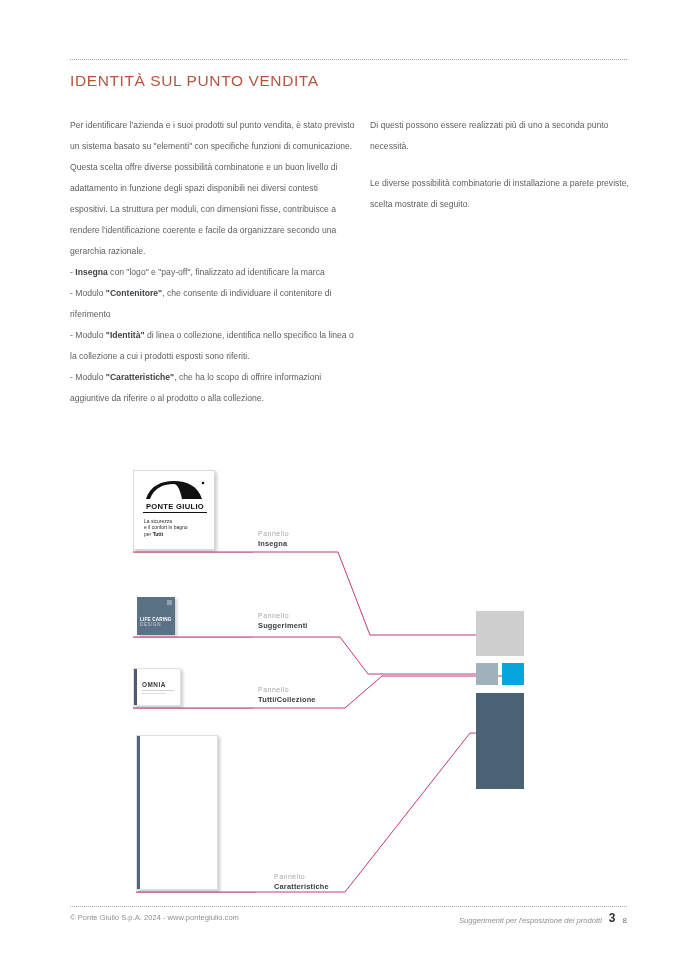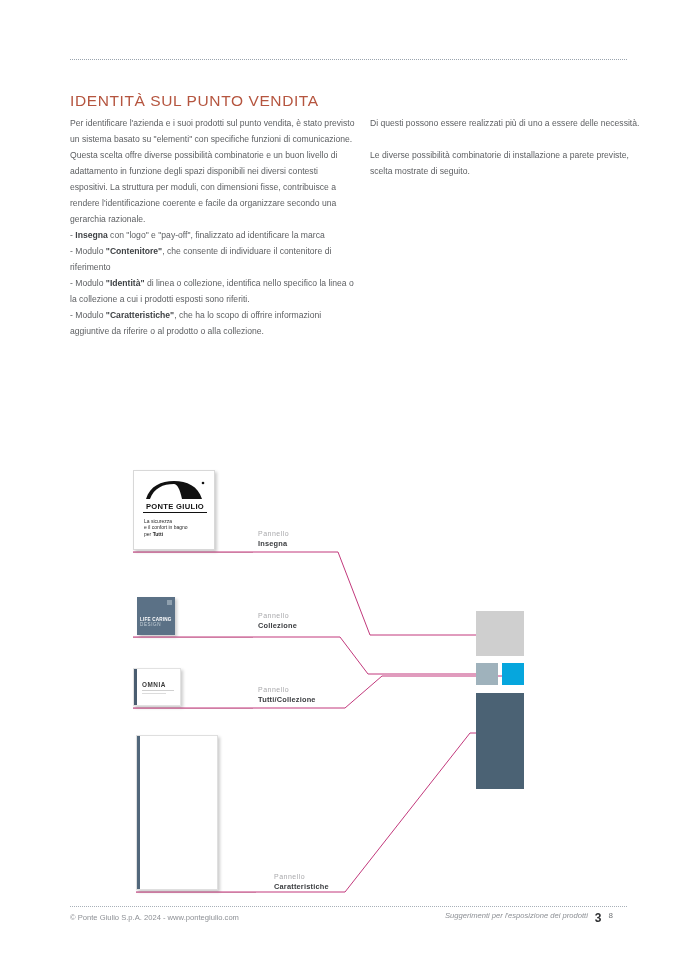--- a/index.html
+++ b/index.html
@@ -36,28 +36,27 @@
   
   .page-title {
     position: absolute;
     left: 70px;
     top: 72px;
     font-size: 15.5px;
     letter-spacing: 0.6px;
     color: #b5553f;
     font-weight: 400;
     white-space: nowrap;
-    margin-top: 20px;
   }
 
   
   .col {
     position: absolute;
     font-size: 8.6px;
-    line-height: 16px;
+    line-height: 21px;
     color: #5e6063;
   }
   .col-left {
     left: 70px;
     top: 115px;
     width: 285px;
   }
   .col-right {
     left: 370px;
     top: 115px;
@@ -296,24 +295,24 @@
     position: absolute;
     left: 70px;
     top: 913px;
     font-size: 7.6px;
     color: #8d9095;
     white-space: nowrap;
     text-align: right;
   }
   .footer-right {
     position: absolute;
-    right: 84px;
+    right: 70px;
     top: 911px;
     display: flex;
-    align-items: flex-start;
+    align-items: flex-end;
     gap: 7px;
     white-space: nowrap;
   }
   .footer-caption {
     font-size: 7.6px;
     font-style: italic;
     color: #8d9095;
   }
   .footer-pagenum {
     font-size: 12px;
@@ -338,21 +337,21 @@
     <p>Per identificare l'azienda e i suoi prodotti sul punto vendita, è stato previsto un sistema basato su "elementi" con specifiche funzioni di comunicazione.</p>
     <p>Questa scelta offre diverse possibilità combinatorie e un buon livello di adattamento in funzione degli spazi disponibili nei diversi contesti espositivi. La struttura per moduli, con dimensioni fisse, contribuisce a rendere l'identificazione coerente e facile da organizzare secondo una gerarchia razionale.</p>
 
     <p><span>- </span><b>Insegna</b><span> con "logo" e "pay-off", finalizzato ad identificare la marca</span></p>
     <p><span>- Modulo </span><b>"Contenitore"</b><span>, che consente di individuare il contenitore di riferimento</span></p>
     <p><span>- Modulo </span><b>"Identità"</b><span> di linea o collezione, identifica nello specifico la linea o la collezione a cui i prodotti esposti sono riferiti.</span></p>
     <p><span>- Modulo </span><b>"Caratteristiche"</b><span>, che ha lo scopo di offrire informazioni aggiuntive da riferire o al prodotto o alla collezione.</span></p>
   </div>
 
   <div class="col col-right">
-    <p>Di questi possono essere realizzati più di uno a essere delle necessità.</p>
+    <p>Di questi possono essere realizzati più di uno a seconda punto necessità.</p>
     <p class="gap">Le diverse possibilità combinatorie di installazione a parete previste, scelta mostrate di seguito.</p>
   </div>
 
   <div>
 
     <svg width="697" height="978" style="position:absolute;left:0;top:0;pointer-events:none;">
 
       <polyline points="133,552 338,552 370,635 498,635" fill="none" stroke="#c2397c" stroke-width="1"></polyline>
       <circle cx="498" cy="635" r="2" fill="#a6206a"></circle>
 
@@ -403,21 +402,21 @@
       <div class="pcar-stripe"></div>
     </div>
     <div class="panel-rule" style="left:136px;top:892px;width:120px;"></div>
 
     <div class="dlabel" style="left:258px;top:529px;">
       <span class="l1">Pannello</span>
       <span class="l2">Insegna</span>
     </div>
     <div class="dlabel" style="left:258px;top:611px;">
       <span class="l1">Pannello</span>
-      <span class="l2">Collezione</span>
+      <span class="l2">Suggerimenti</span>
     </div>
     <div class="dlabel" style="left:258px;top:685px;">
       <span class="l1">Pannello</span>
       <span class="l2">Tutti/Collezione</span>
     </div>
     <div class="dlabel" style="left:274px;top:872px;">
       <span class="l1">Pannello</span>
       <span class="l2">Caratteristiche</span>
     </div>
 

